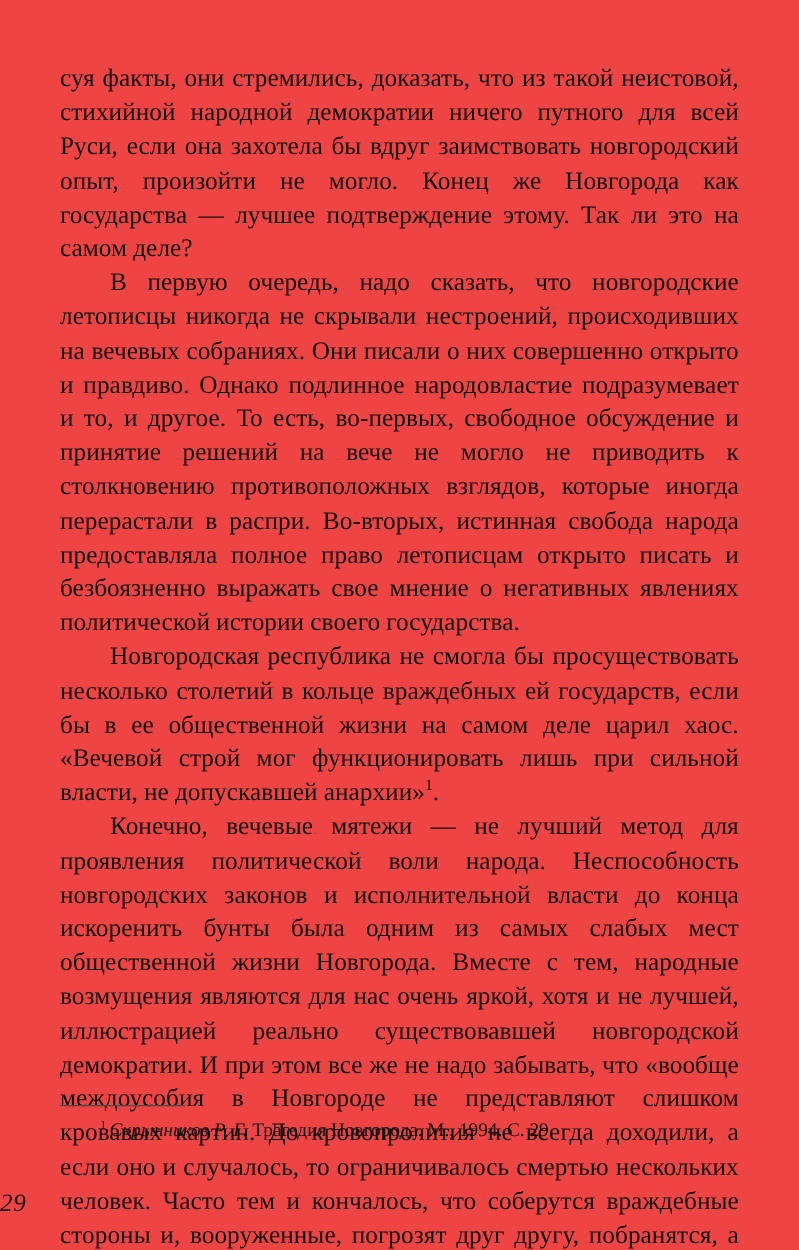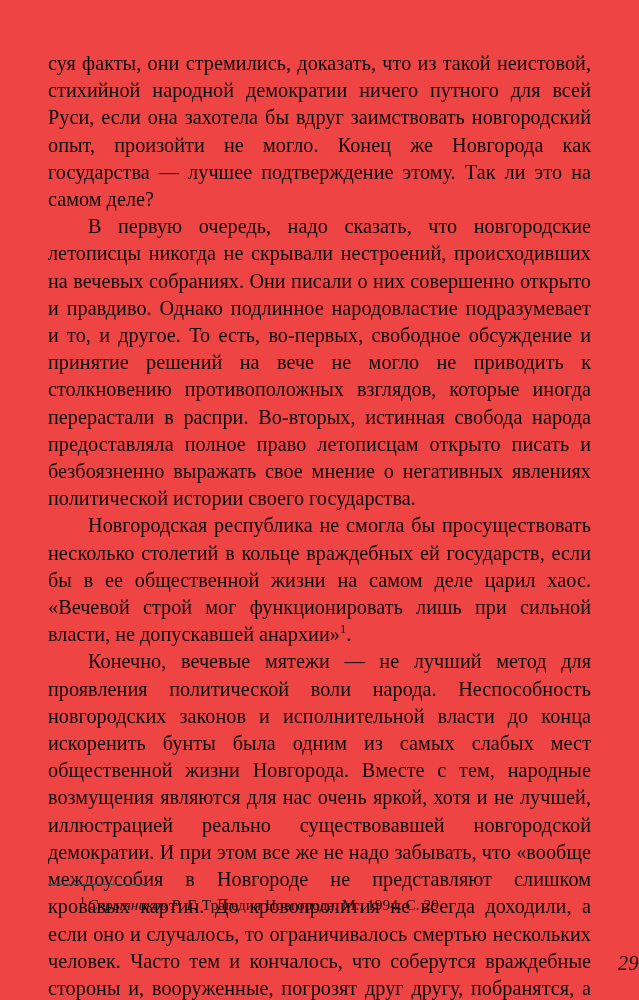--- a/index.html
+++ b/index.html
@@ -78,21 +78,21 @@
   }
   .footnote i {
     font-style: italic;
   }
 
   .folio {
     position: absolute;
     left: 0;
     top: 952px;
     width: 639px;
-    text-align: right;
+    text-align: left;
     font-family: "Liberation Serif", "DejaVu Serif", serif;
     font-size: 20px;
     font-style: italic;
     color: #121212;
     letter-spacing: 0.5px;
   }
 </style>
 </head>
 <body>
 

